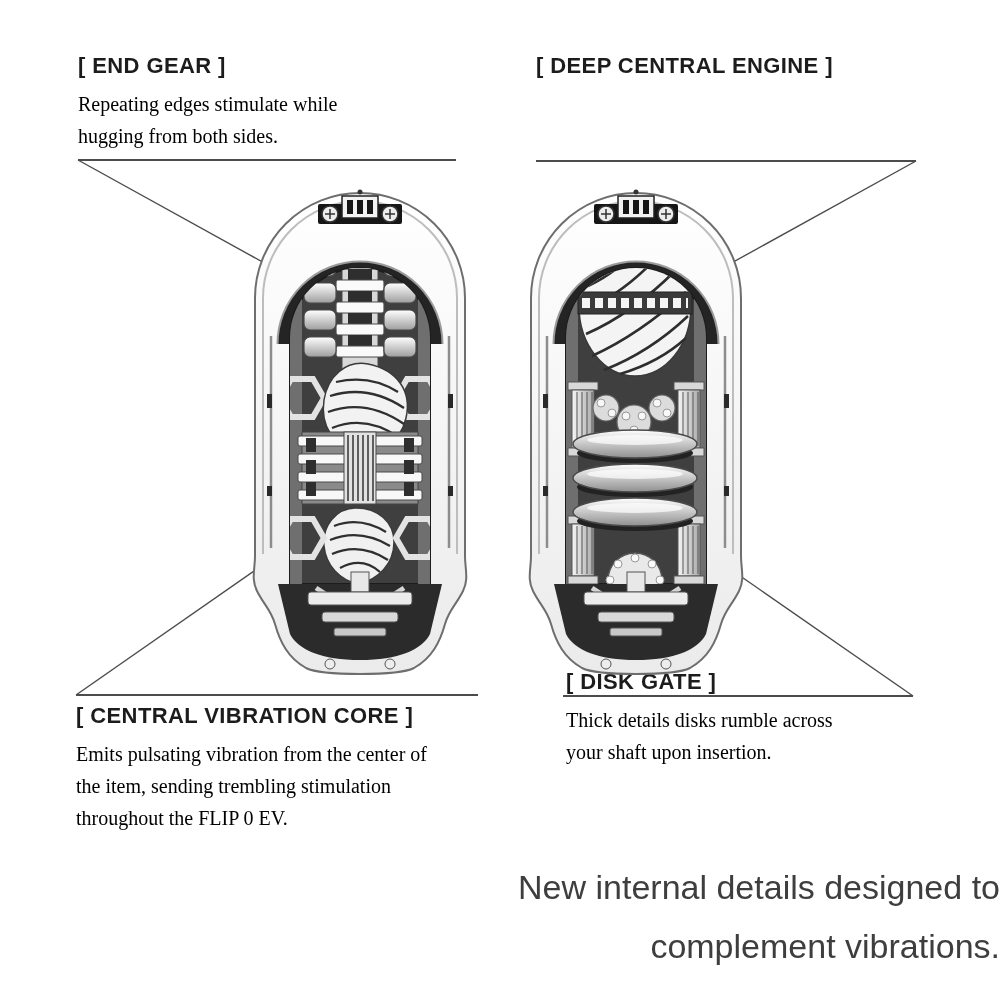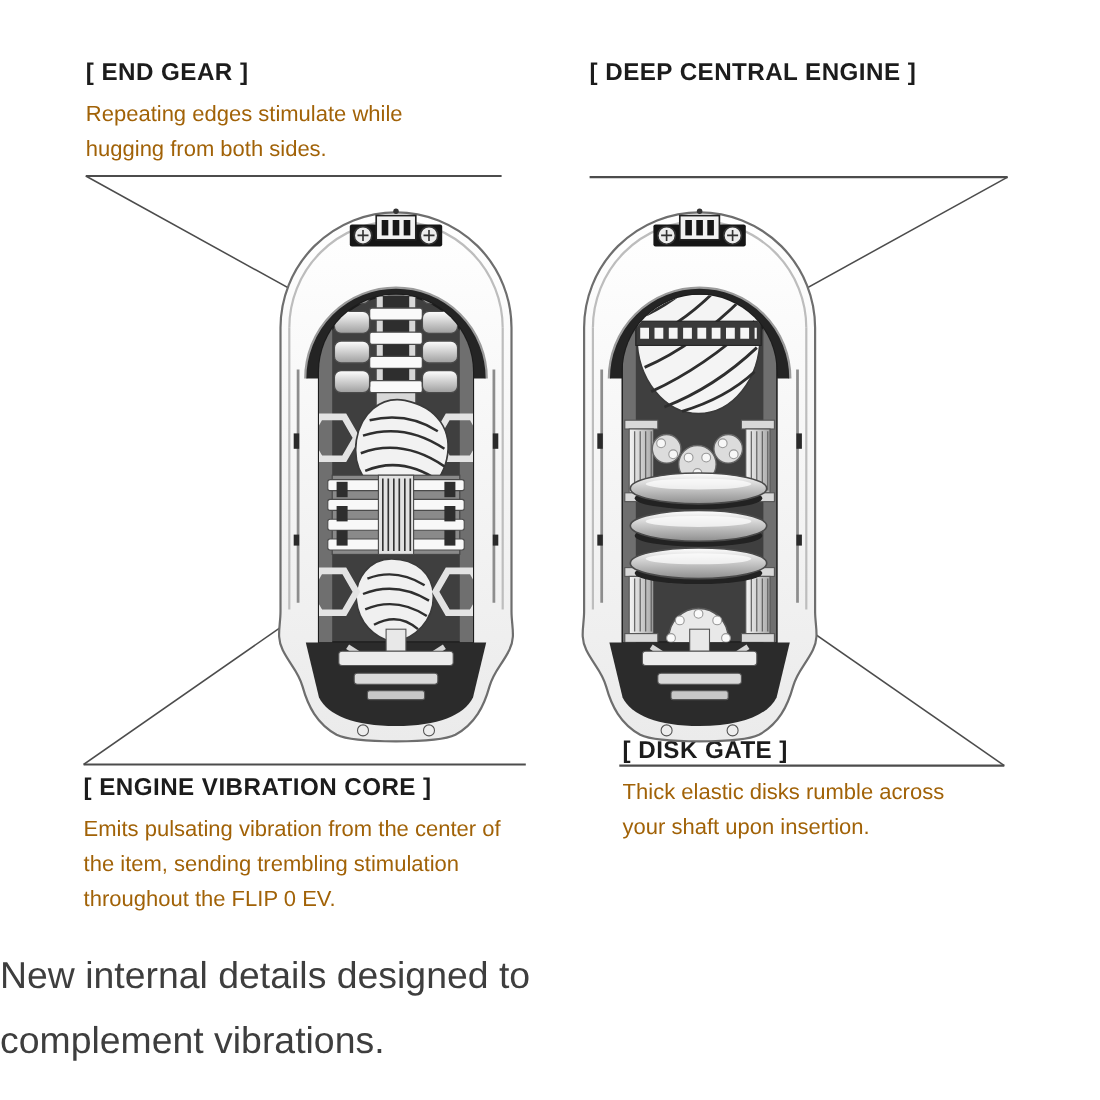--- a/index.html
+++ b/index.html
@@ -9,32 +9,33 @@
     color:#1f1f1f;position:relative;overflow:hidden;
   }
   .stage{position:absolute;inset:0;border-radius:17px;}
   .lines-overlay{position:absolute;top:0;left:0;width:1000px;height:1000px;pointer-events:none;}
   .callout{position:absolute;}
   .callout-title{
     font-size:22px;font-weight:bold;letter-spacing:0.4px;color:#1c1c1c;
     white-space:nowrap;
   }
   .callout-desc{
-    font-size:20px;line-height:32px;color:#a16207;margin-top:9px;
+    font-size:20px;line-height:32px;color:#000000;margin-top:9px;
     white-space:pre-line;
+    font-family:Liberation Serif, serif;
   }
   #callout-end-gear{left:78px;top:53px;}
   #callout-deep-impact{left:536px;top:53px;}
   #callout-central-core{left:76px;top:703px;}
   #callout-disk-gate{left:566px;top:669px;}
   .device{position:absolute;width:216px;height:500px;}
   #device-left{left:252px;top:186px;}
   #device-right{left:528px;top:186px;}
   .tagline{
-    position:absolute;left:0;right:0;top:858px;text-align:left;
+    position:absolute;left:0;right:0;top:858px;text-align:right;
     font-size:34px;line-height:59px;color:#3e3e3e;white-space:pre-line;
   }
 </style>
 </head>
 <body>
 
 <div class="stage">
 
   <svg class="lines-overlay" viewBox="0 0 1000 1000" xmlns="http://www.w3.org/2000/svg">
     <g stroke="#4c4c4c" fill="none">
@@ -53,29 +54,29 @@
     <div class="callout-title">[ END GEAR ]</div>
     <div class="callout-desc">Repeating edges stimulate while
 hugging from both sides.</div>
   </div>
 
   <div class="callout" id="callout-deep-impact">
     <div class="callout-title">[ DEEP CENTRAL ENGINE ]</div>
   </div>
 
   <div class="callout" id="callout-central-core">
-    <div class="callout-title">[ ENGINE VIBRATION CORE ]</div>
+    <div class="callout-title">[ CENTRAL VIBRATION CORE ]</div>
     <div class="callout-desc">Emits pulsating vibration from the center of
 the item, sending trembling stimulation
 throughout the FLIP 0 EV.</div>
   </div>
 
   <div class="callout" id="callout-disk-gate">
     <div class="callout-title">[ DISK GATE ]</div>
-    <div class="callout-desc">Thick elastic disks rumble across
+    <div class="callout-desc">Thick details disks rumble across
 your shaft upon insertion.</div>
   </div>
 
   <div class="device" id="device-left">
     <svg viewBox="0 0 216 500" width="216" height="500" xmlns="http://www.w3.org/2000/svg">
       <defs>
         <linearGradient id="lgShell" x1="0" y1="0" x2="0" y2="1">
           <stop offset="0" stop-color="#ffffff"></stop>
             <stop offset="1" stop-color="#ebebeb"></stop>
         </linearGradient>

